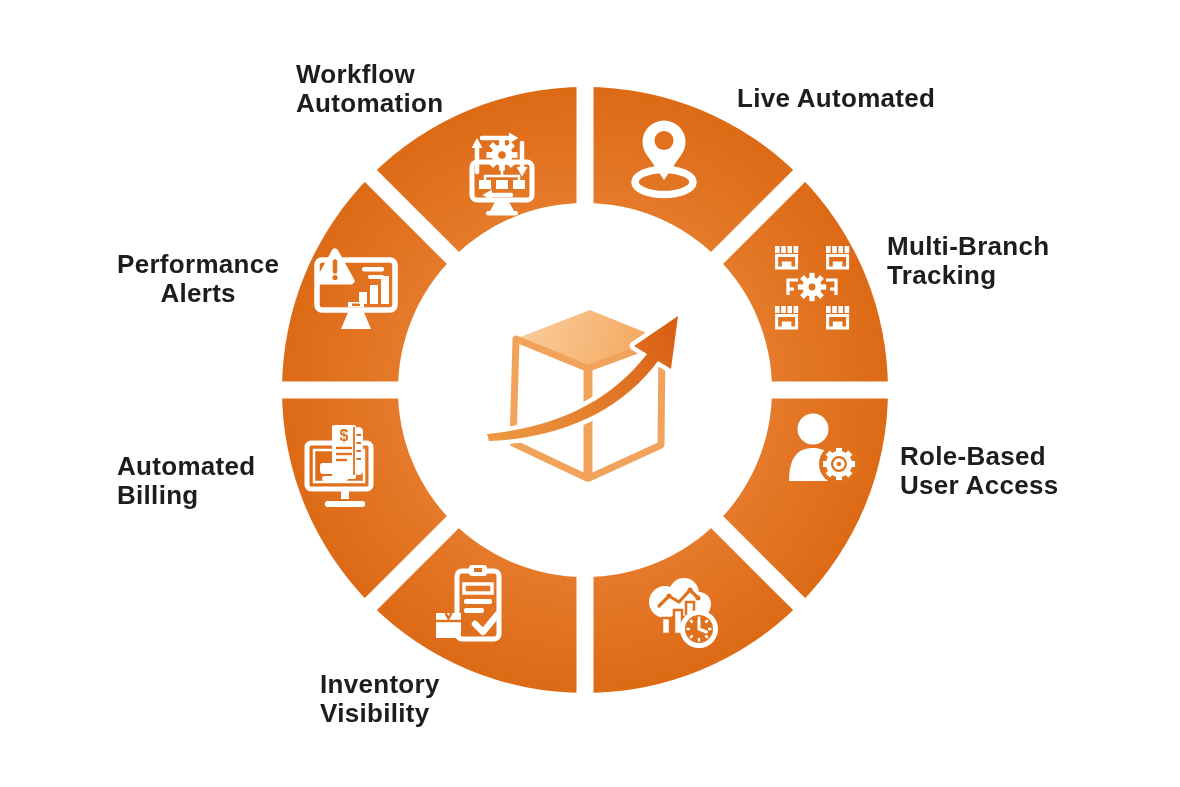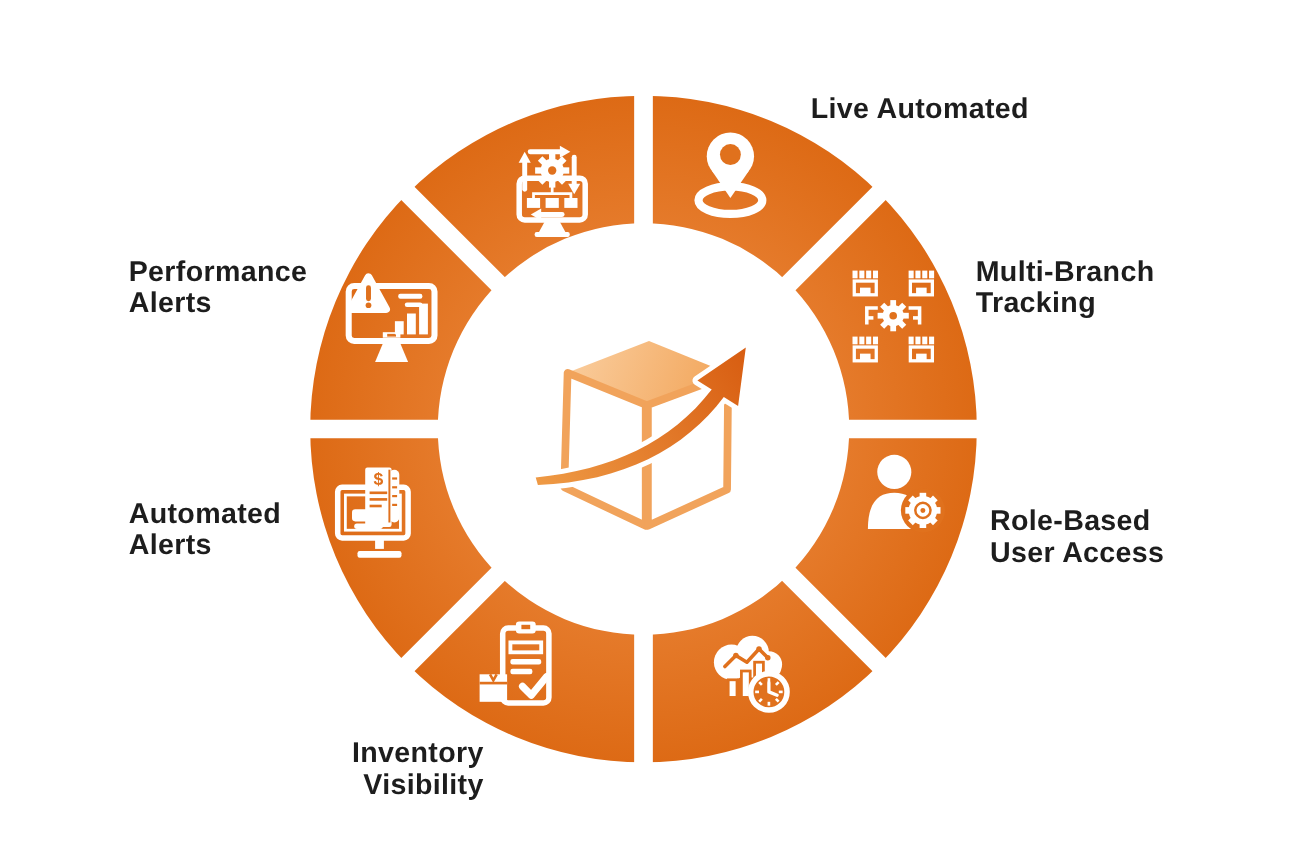--- a/index.html
+++ b/index.html
@@ -16,25 +16,25 @@
     font-size:26px;
     font-weight:700;
     line-height:29px;
     letter-spacing:0.3px;
     color:#1d1d1d;
     white-space:pre-line;
   }
   .lbl-workflow{left:296px;top:60px;}
   .lbl-live{left:737px;top:84px;}
   .lbl-multi{left:887px;top:232px;}
-  .lbl-role{left:900px;top:442px;margin-top:17px;}
+  .lbl-role{left:900px;top:442px;}
   .lbl-real{left:720px;top:677px;}
-  .lbl-inventory{left:320px;top:670px;text-align:right;}
+  .lbl-inventory{left:320px;top:670px;}
   .lbl-billing{left:117px;top:452px;}
-  .lbl-alerts{left:117px;top:232px;}
+  .lbl-alerts{left:117px;top:250px;text-align:center;}
 </style>
 </head>
 <body>
 
 <div class="stage">
 
   <svg class="ring-svg" width="1180" height="787" viewBox="0 0 1180 787">
     <defs>
       <radialGradient id="ringGrad" gradientUnits="userSpaceOnUse" cx="585" cy="390" r="303">
         <stop offset="0.62" stop-color="#E57A2A"></stop>
@@ -241,25 +241,27 @@
           <path d="M589,368 L589,478 L661,445 L662,341 Z"></path>
         </g>
       </g>
       <g>
         <path d="M487,434 C556,427 610,402 647,354 L634,346 L678,316 L671,369 L658,361 C623,408 566,438 489,441 Z" fill="#FFFFFF" stroke="#FFFFFF" stroke-width="9" stroke-linejoin="round"></path>
         <path d="M487,434 C556,427 610,402 647,354 L634,346 L678,316 L671,369 L658,361 C623,408 566,438 489,441 Z" fill="url(#arrowGrad)"></path>
       </g>
     </g>
   </svg>
 
+  <div class="seg-label lbl-workflow">Workflow
+Automation</div>
   <div class="seg-label lbl-live">Live Automated</div>
   <div class="seg-label lbl-multi">Multi-Branch
 Tracking</div>
   <div class="seg-label lbl-role">Role-Based
 User Access</div>
   <div class="seg-label lbl-inventory">Inventory
 Visibility</div>
   <div class="seg-label lbl-billing">Automated
-Alerts</div>
+Billing</div>
   <div class="seg-label lbl-alerts">Performance
 Alerts</div>
 
 </div>
 
 </body></html>

